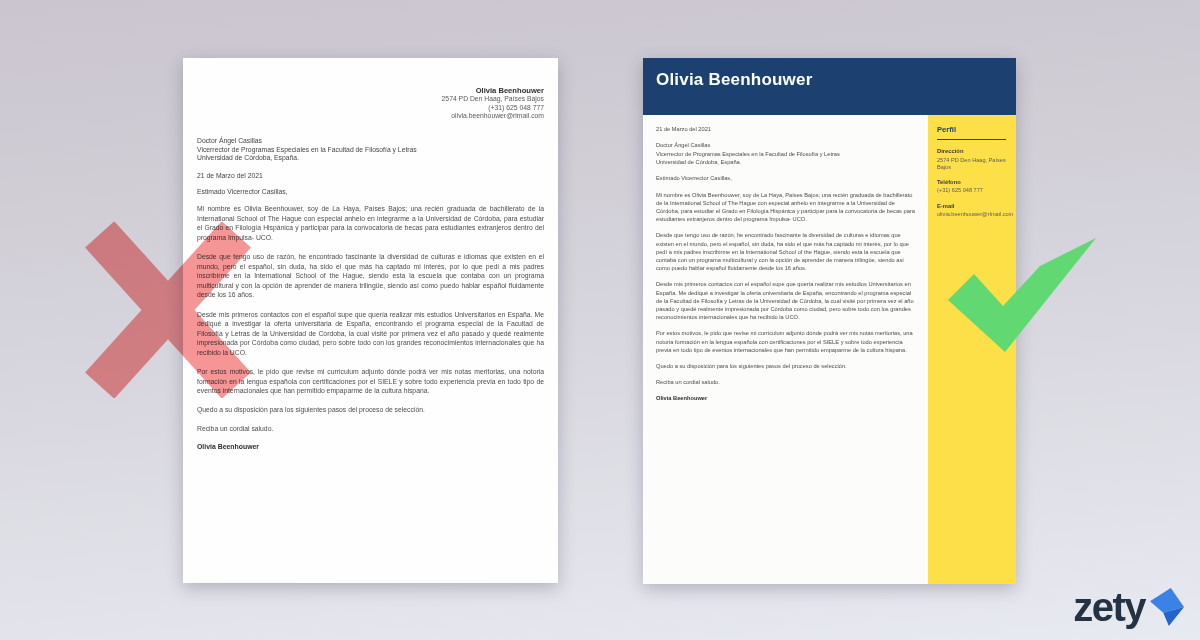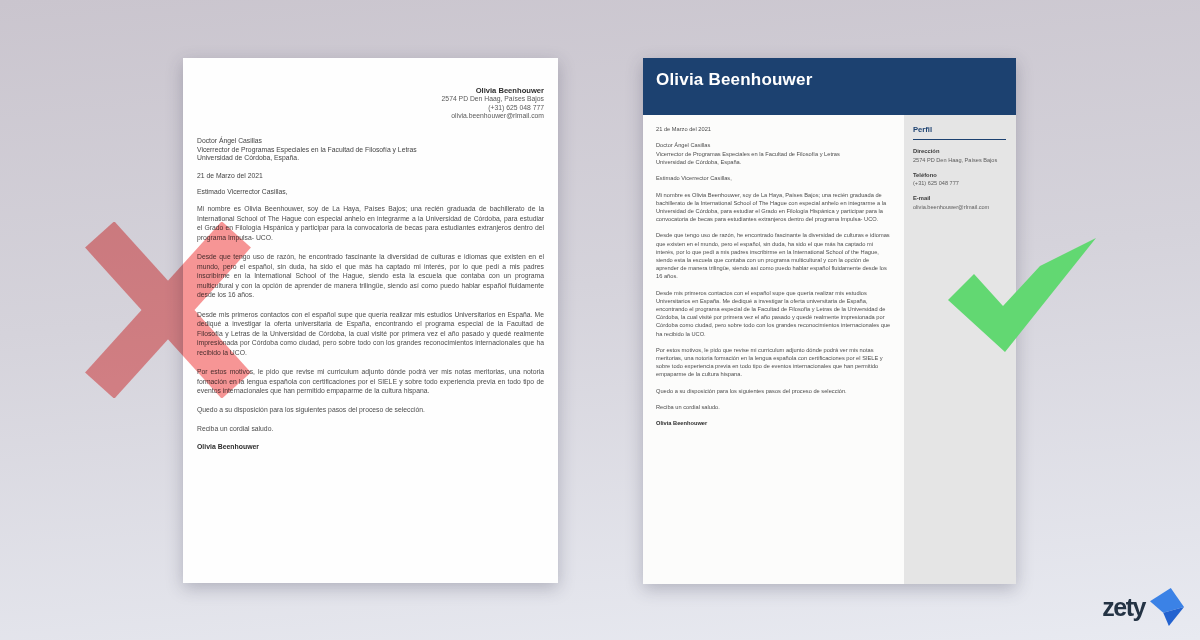--- a/index.html
+++ b/index.html
@@ -30,32 +30,32 @@
   .styled-header{height:57px;background:#1c4170;box-sizing:border-box;padding:12px 0 0 13px;}
   .styled-name{color:#ffffff;font-size:17px;font-weight:bold;letter-spacing:.2px;}
   .styled-title{color:#b7c3d5;font-size:8px;margin-top:4px;}
   .styled-content{display:flex;height:469px;}
   .styled-main{flex:1;padding:10px 12px 0 13px;font-size:5.7px;line-height:8.2px;color:#4c4c4c;}
   .styled-main .m-date{margin:0 0 8px;}
   .styled-main .m-recipient{margin:0 0 8px;line-height:8.4px;}
   .styled-main .m-salutation{margin:0 0 8px;}
   .styled-main p.body-p{margin:0 0 8px;}
   .styled-main .m-signature{font-weight:bold;color:#2d2d2d;}
-  .styled-sidebar{width:112px;background:#e5e5e5;box-sizing:border-box;padding:10px 10px 16px 9px;}
+  .styled-sidebar{width:88px;background:#fde047;box-sizing:border-box;padding:10px 10px 16px 9px;}
   .sidebar-title{color:#1c4170;font-weight:bold;font-size:7.6px;padding-bottom:5px;border-bottom:1px solid #1c4170;margin-bottom:8px;}
   .sidebar-label{font-weight:bold;font-size:5.8px;color:#3a3a3a;margin-top:8px;}
   .sidebar-value{font-size:5.6px;color:#5c5c5c;margin-top:2.5px;line-height:7.2px;}
 
   
   .cross-mark{position:absolute;left:84px;top:222px;width:168px;height:176px;mix-blend-mode:multiply;opacity:.92;}
   .check-mark{position:absolute;left:948px;top:236px;width:152px;height:118px;}
 
   
   .brand{position:absolute;right:16px;bottom:14px;display:flex;align-items:center;}
-  .brand-text{font-size:25px;font-weight:bold;color:#243344;letter-spacing:-1.5px;line-height:34px;}
+  .brand-text{font-size:40px;font-weight:bold;color:#243344;letter-spacing:-1.5px;line-height:34px;}
   .brand-icon{width:34px;height:38px;margin-left:5px;}
 </style>
 </head>
 <body>
 
 <div class="doc doc-plain">
   <div class="plain-sender">
     <div class="sender-name">Olivia Beenhouwer</div>
     <div>2574 PD Den Haag, Países Bajos</div>
     <div>(+31) 625 048 777</div>

